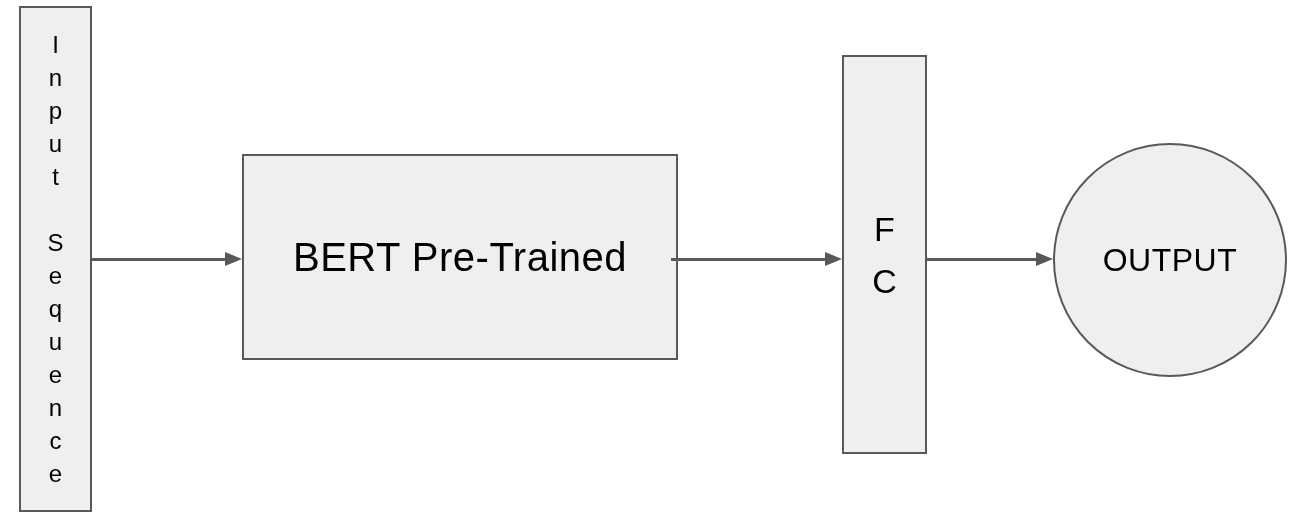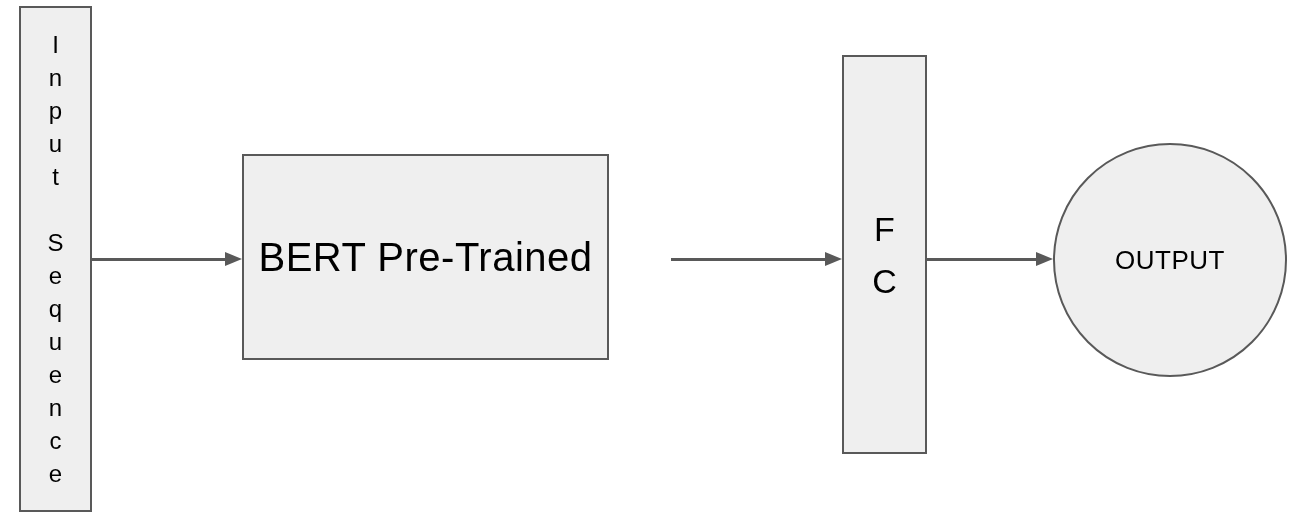--- a/index.html
+++ b/index.html
@@ -21,29 +21,29 @@
   }
   .shape {
     position: absolute;
     background: var(--fill);
     border: 2.5px solid var(--stroke);
     display: flex;
     align-items: center;
     justify-content: center;
   }
   .node-input  { left: 19px;   top: 6px;   width: 73px;  height: 506px; }
-  .node-bert   { left: 242px;  top: 154px; width: 367px; height: 206px; }
+  .node-bert   { left: 242px;  top: 154px; width: 436px; height: 206px; }
   .node-fc     { left: 842px;  top: 55px;  width: 85px;  height: 399px; }
   .node-output { left: 1053px; top: 143px; width: 234px; height: 234px; border-radius: 50%; }
 
   .vstack { text-align: center; }
   .input-label { font-size: 24px; line-height: 33px; }
   .fc-label    { font-size: 34px; line-height: 52px; }
   .bert-label  { font-size: 40px; white-space: nowrap; letter-spacing: 0.5px; }
-  .output-label{ font-size: 26px; letter-spacing: 0.5px; }
+  .output-label{ font-size: 32px; letter-spacing: 0.5px; }
 
   .arrow {
     position: absolute;
     top: 257.5px;
     height: 3px;
     background: var(--stroke);
   }
   .arrow-head {
     position: absolute;
     right: -17px;

